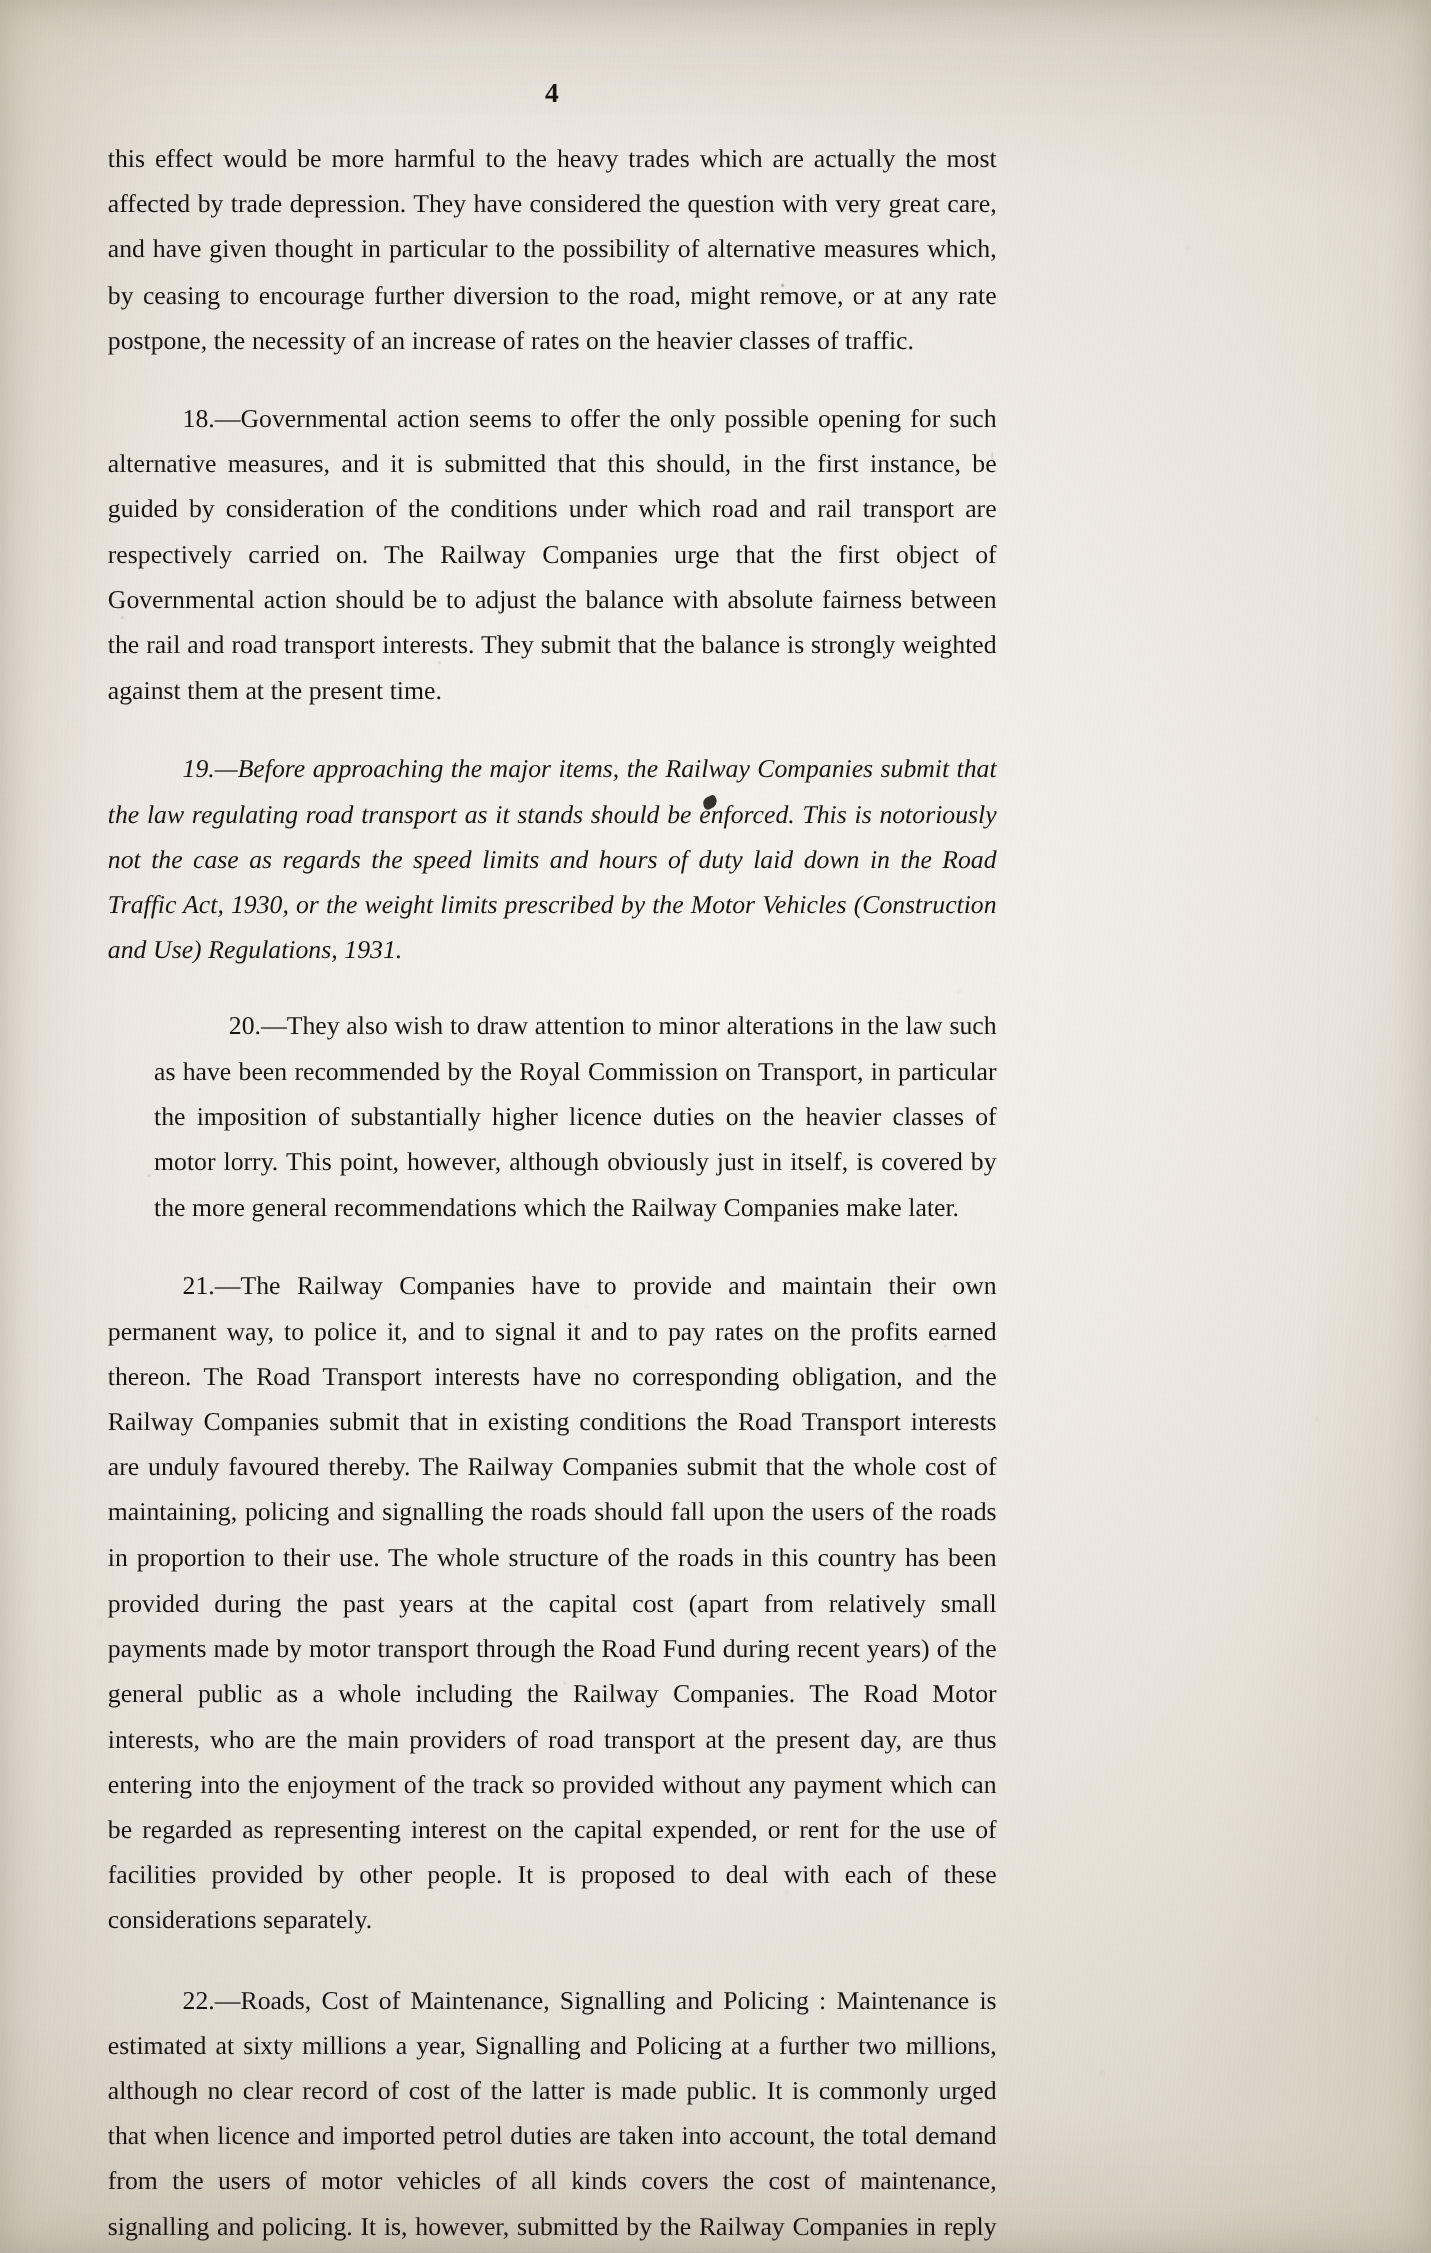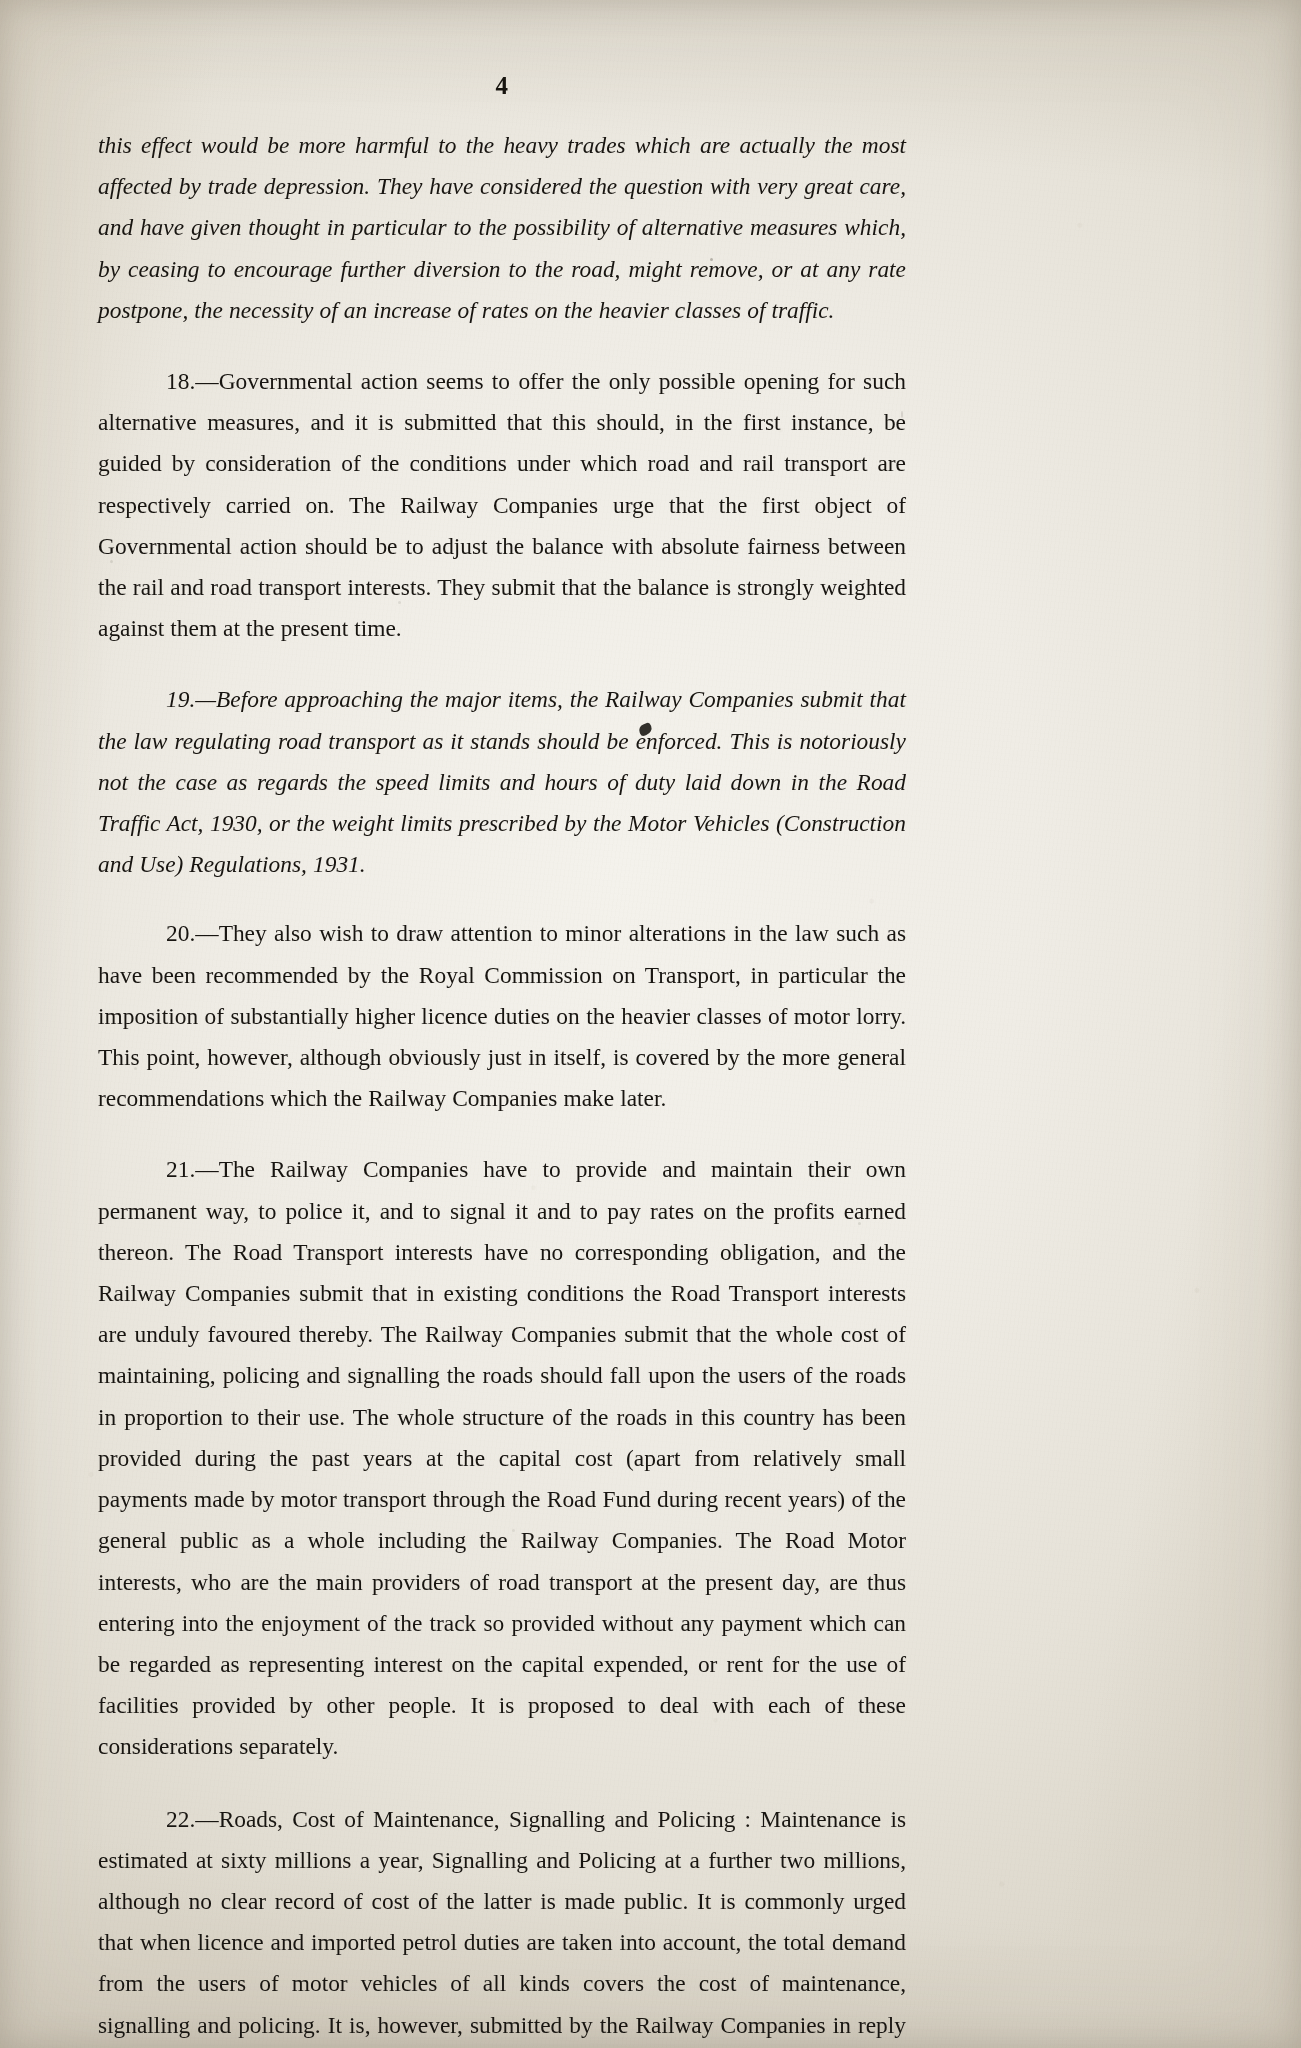--- a/index.html
+++ b/index.html
@@ -112,24 +112,24 @@
     color: #181511;
     text-indent: 0;
     word-spacing: 0.2px;
   }
   p.para.indent {
     text-indent: 68px;
   }
   p.para:last-child { margin-bottom: 0; }
 
   
-  p.p-intro  { margin-bottom: 30px; font-style: italic; }
+  p.p-intro  { margin-bottom: 30px; }
   p.p-18     { margin-bottom: 30px; }
   p.p-19     { margin-bottom: 28px; font-style: italic; }
-  p.p-20     { margin-bottom: 30px; }
+  p.p-20     { margin-bottom: 30px; margin-left: 42px; }
   p.p-21     { margin-bottom: 31px; }
   p.p-22     { margin-bottom: 0; }
 
   
   .lead { white-space: nowrap; }
 
   
   .smudge {
     position: absolute;
     left: 541px;

